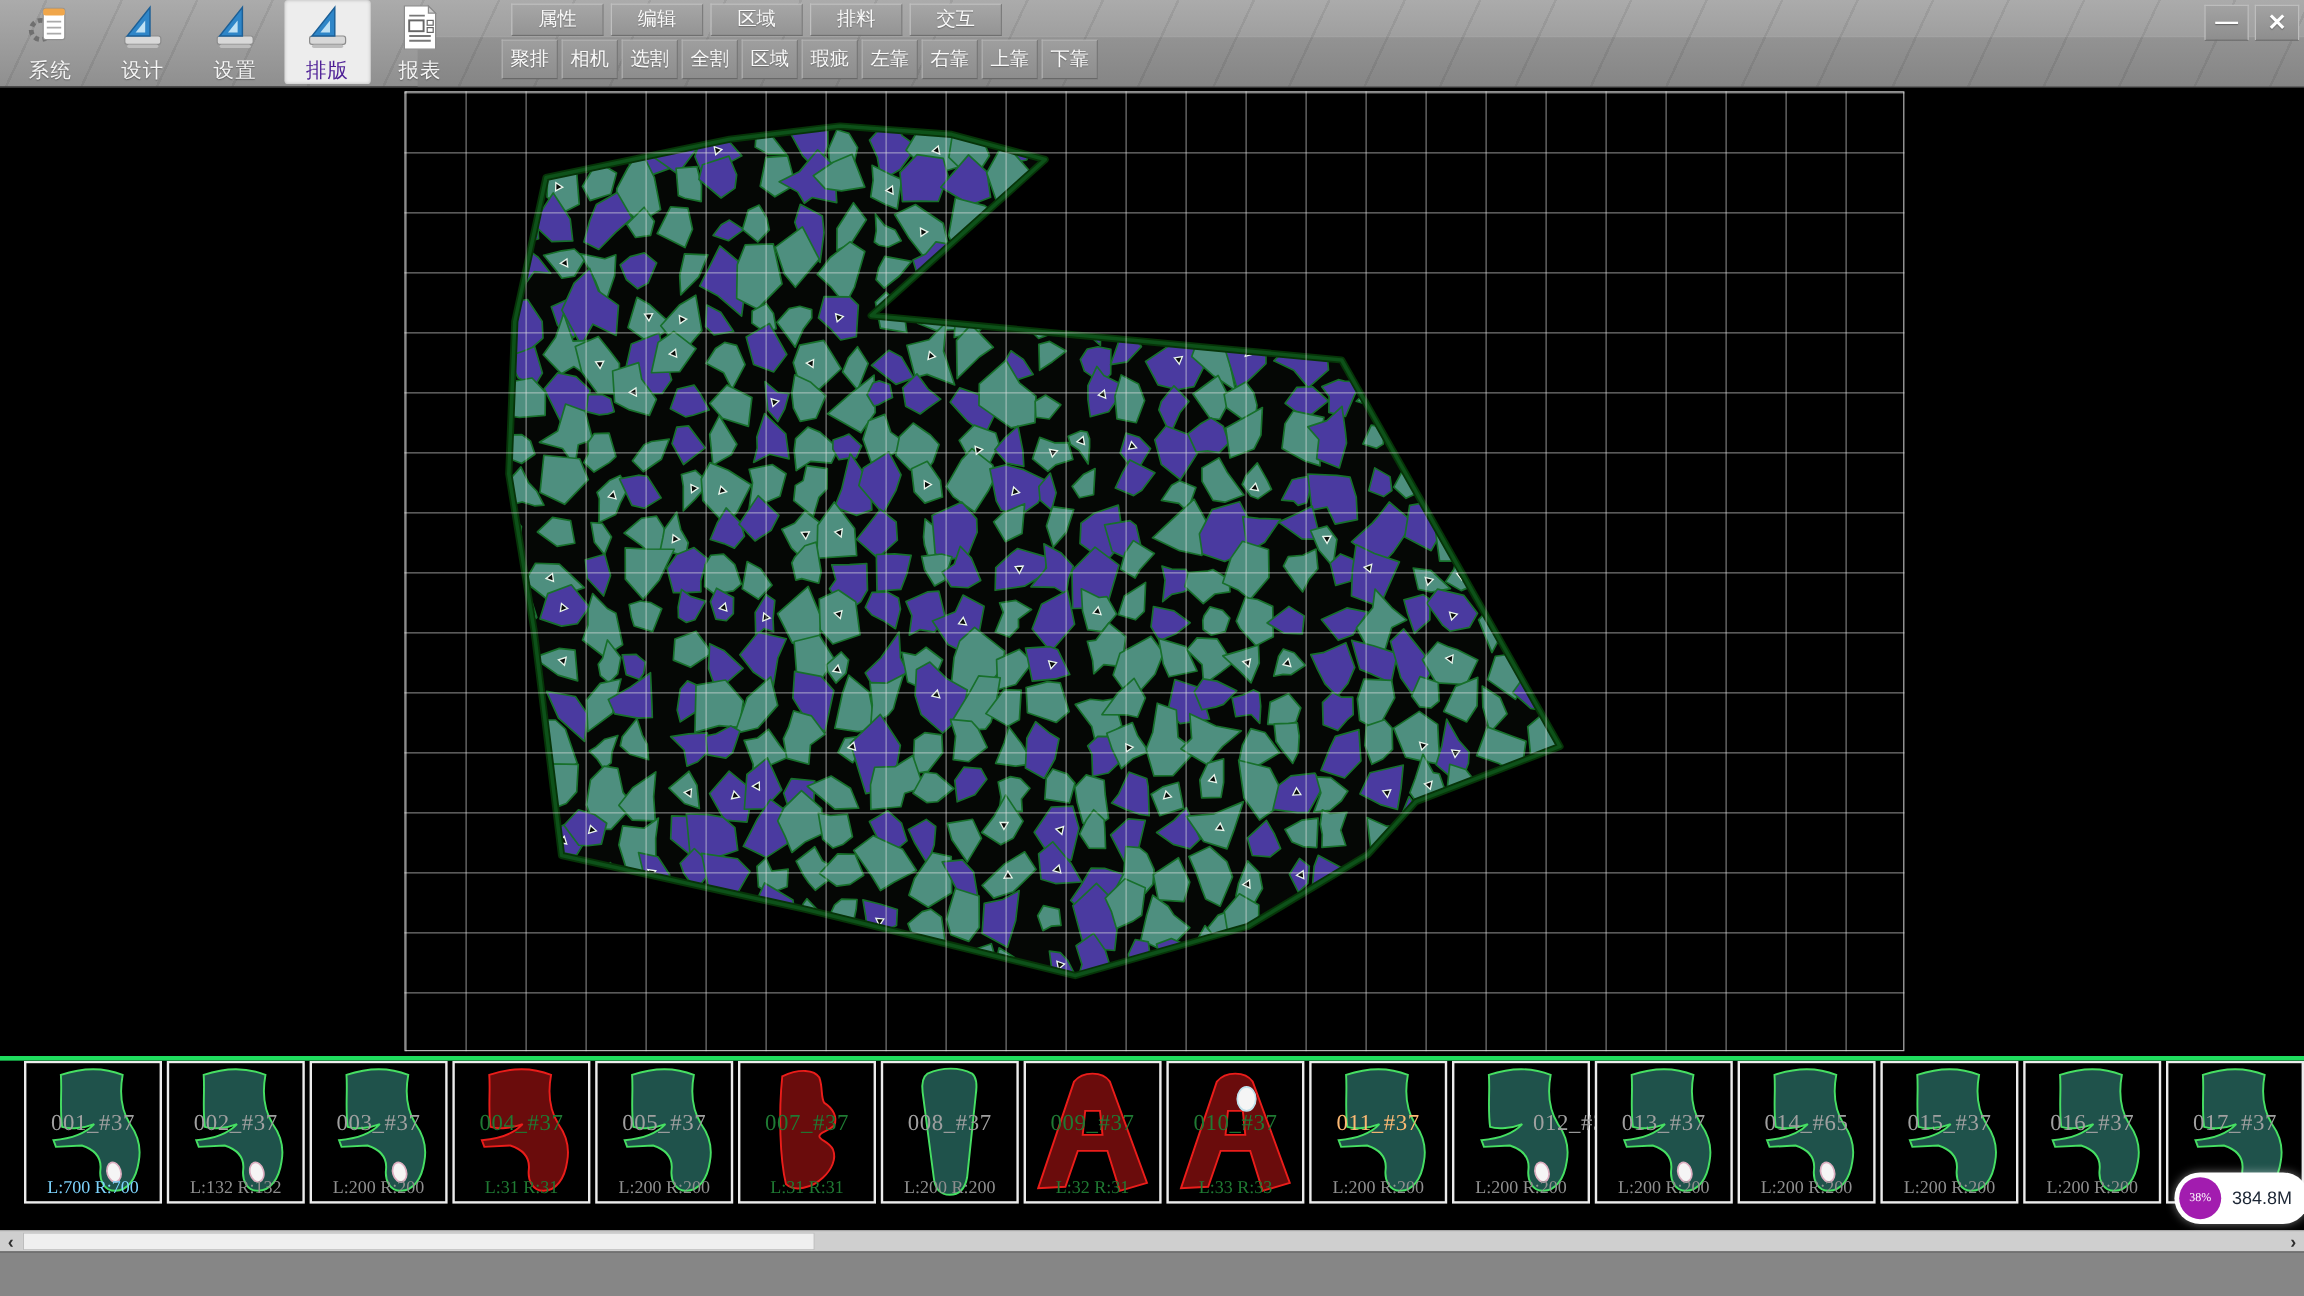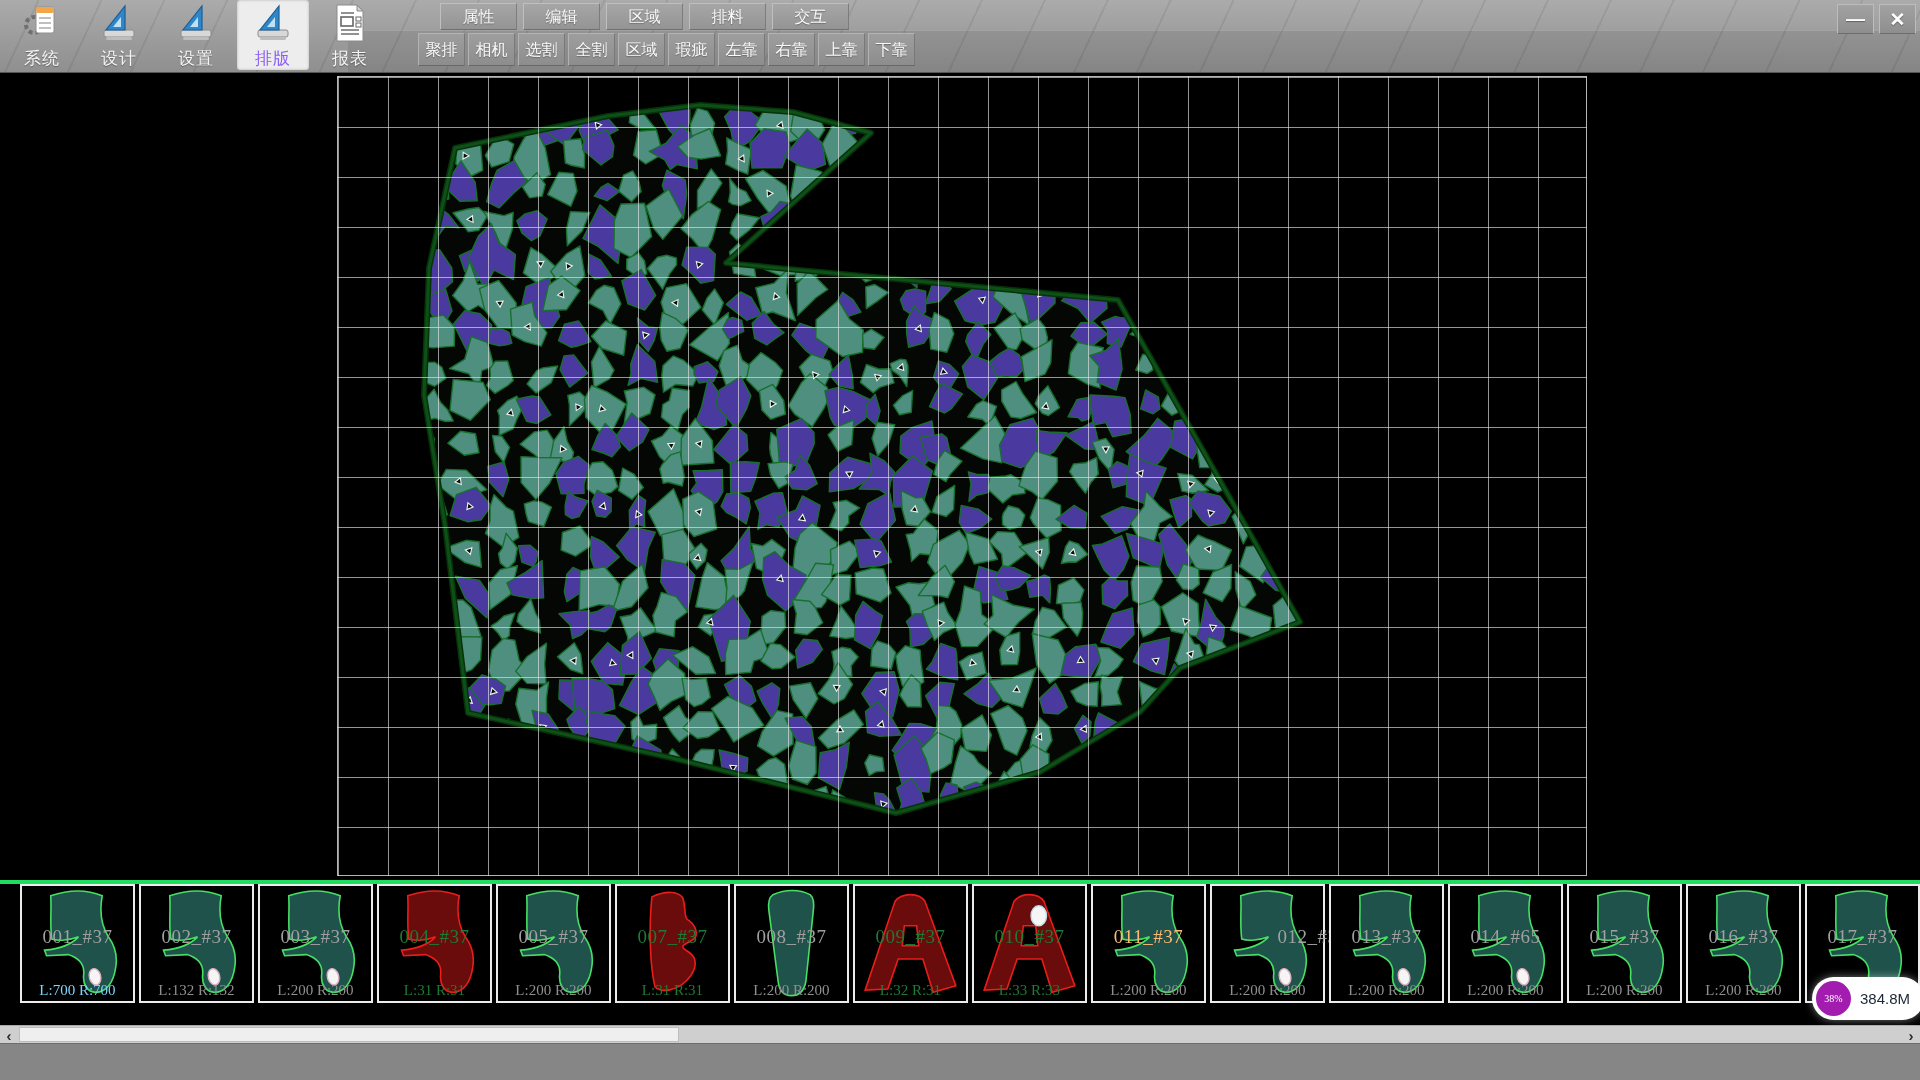--- a/index.html
+++ b/index.html
@@ -15,22 +15,22 @@
     pointer-events:none;}
   .band-b{position:absolute;left:348px;right:0;top:30px;height:42px;
     background:linear-gradient(#939393,#858585);box-shadow:0 1px 0 rgba(255,255,255,.15) inset;}
   .appbtns{position:absolute;left:6px;top:0;height:72px;display:flex;gap:5px;}
   .appbtn{width:72px;height:70px;display:flex;flex-direction:column;align-items:center;justify-content:flex-start;
     padding-top:3px;box-sizing:border-box;cursor:default;border-radius:3px;}
   .appbtn.selected{background:#ededed;box-shadow:0 0 3px rgba(0,0,0,.25) inset;}
   .appbtn .appicon{width:40px;height:40px;display:block;}
   .appbtn .applabel{font-size:17px;color:#f5f5f5;margin-top:4px;letter-spacing:1px;
     text-shadow:0 1px 1px rgba(0,0,0,.35);}
-  .appbtn.selected .applabel{color:#8b5cf6;text-shadow:none;text-align:right;}
-  .menurow{position:absolute;left:440px;top:3px;height:23px;display:flex;gap:6px;}
+  .appbtn.selected .applabel{color:#4c1d95;text-shadow:none;text-align:right;}
+  .menurow{position:absolute;left:426px;top:3px;height:23px;display:flex;gap:6px;}
   .menubtn{width:77px;height:27px;line-height:26px;text-align:center;color:#fafafa;font-size:16px;
     background:linear-gradient(#a6a6a6,#949494);
     border:1px solid #bfbfbf;border-bottom-color:#6f6f6f;border-right-color:#7c7c7c;
     box-sizing:border-box;text-shadow:0 1px 1px rgba(0,0,0,.3);cursor:default;}
   .toolrow{position:absolute;left:418px;top:33px;height:33px;display:flex;gap:3px;}
   .toolbtn{width:47px;height:33px;line-height:32px;text-align:center;color:#fafafa;font-size:16px;
     background:linear-gradient(#9e9e9e,#8d8d8d);
     border:1px solid #b3b3b3;border-bottom-color:#686868;border-right-color:#787878;
     box-sizing:border-box;text-shadow:0 1px 1px rgba(0,0,0,.3);cursor:default;}
   .winctrl{position:absolute;right:4px;top:4px;display:flex;gap:5px;}

